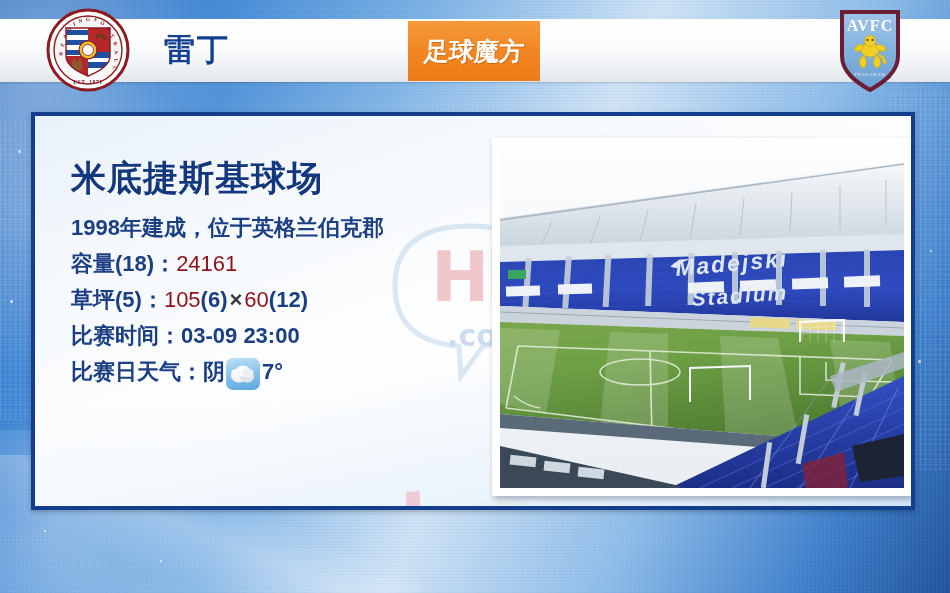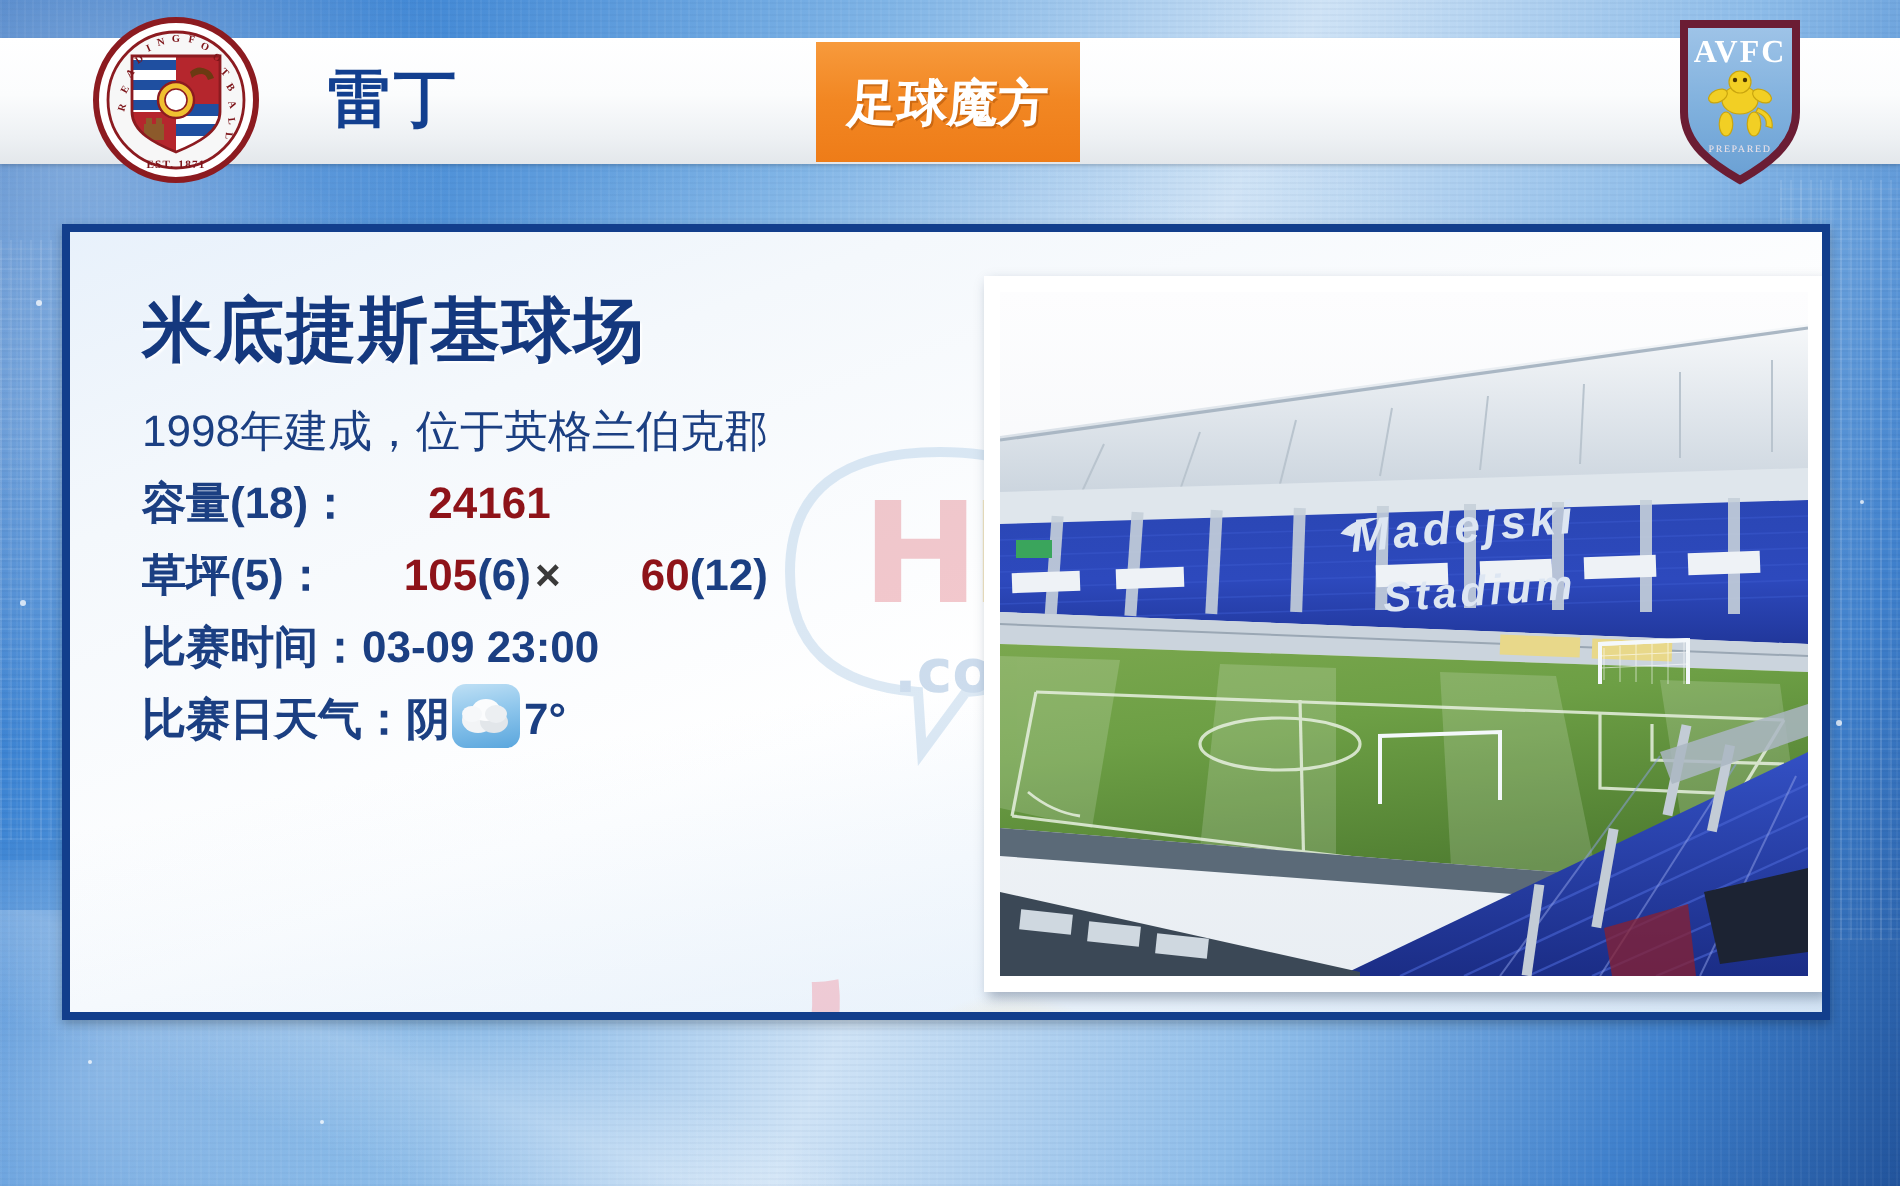--- a/index.html
+++ b/index.html
@@ -154,45 +154,44 @@
   .content {
     position: absolute;
     left: 36px; top: 28px;
     width: 420px;
   }
   .stadium-title {
     font-size: 35px;
     font-weight: bold;
     color: #14387e;
     letter-spacing: 1px;
-    margin: 0 0 10px 0;
+    margin: 12px 0 10px 0;
     line-height: 44px;
     text-shadow: 1px 1px 1px rgba(255,255,255,0.9);
   }
   .desc-line {
     font-size: 22px;
-    font-weight: normal;
+    font-weight: bold;
     color: #1b3f82;
     line-height: 36px;
     letter-spacing: 0px;
     white-space: nowrap;
   }
   .info-row {
     font-size: 22px;
     font-weight: bold;
     color: #1b3f82;
     line-height: 36px;
     white-space: nowrap;
     display: flex;
-    align-items: flex-start;
+    align-items: flex-end;
   }
   .val-red {
     color: #8e1319;
-    font-weight: bold;
-    margin-left: 38px;
+    font-weight: normal;
   }
   .val-blue {
     color: #1b3f82;
     font-weight: bold;
   }
   .times { color: #3a3a3a; padding: 0 2px; font-weight: bold; }
 
   .weather-icon {
     display: inline-block;
     width: 34px; height: 32px;

